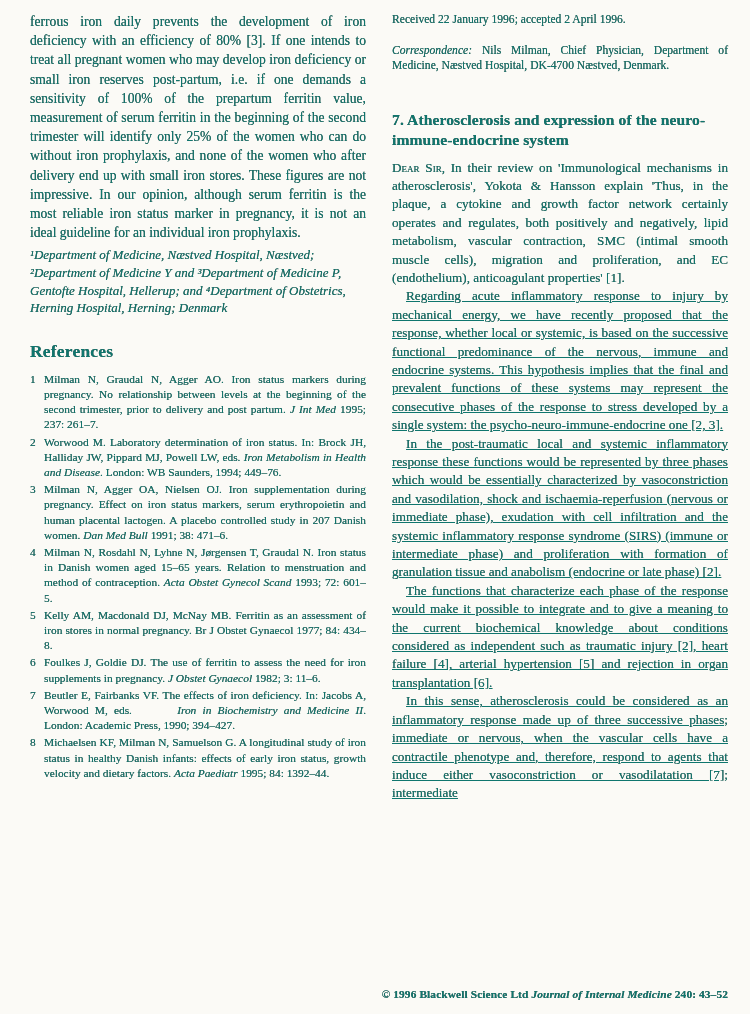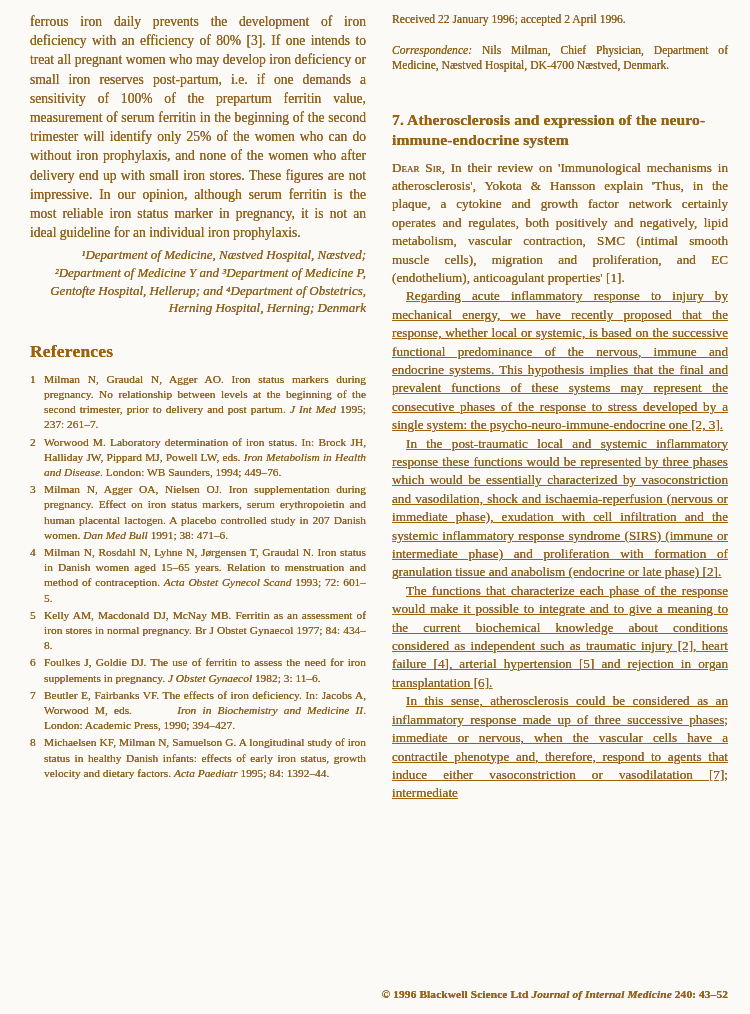--- a/index.html
+++ b/index.html
@@ -5,21 +5,21 @@
   html, body { margin: 0; padding: 0; background: #dcdcd8; }
   .page {
     position: relative;
     width: 750px;
     height: 1014px;
     margin: 0 auto;
     background: #fbfaf6;
     box-sizing: border-box;
     padding: 12px 22px 0 30px;
     font-family: "Liberation Serif", "DejaVu Serif", serif;
-    color: #a16207;
+    color: #0f766e;
     overflow: hidden;
     text-shadow: 0 0 0.5px rgba(25,22,18,0.75);
   }
   .columns { display: flex; gap: 26px; }
   .col-left  { width: 336px; flex: none; }
   .col-right { flex: 1; min-width: 0; }
 
   p, h1, h2 { margin: 0; }
 
   .body-text {
@@ -30,21 +30,21 @@
   .authors {
     margin-top: 14px;
     text-align: right;
     font-variant: small-caps;
     letter-spacing: 0.6px;
     font-size: 13.8px;
     line-height: 19px;
   }
   .affiliations {
     margin-top: 4px;
-    text-align: right;
+    text-align: left;
     font-style: italic;
     font-size: 13px;
     line-height: 17.6px;
   }
   .refs-title {
     margin-top: 24px;
     font-size: 17.5px;
     font-weight: bold;
     letter-spacing: 0.2px;
   }

